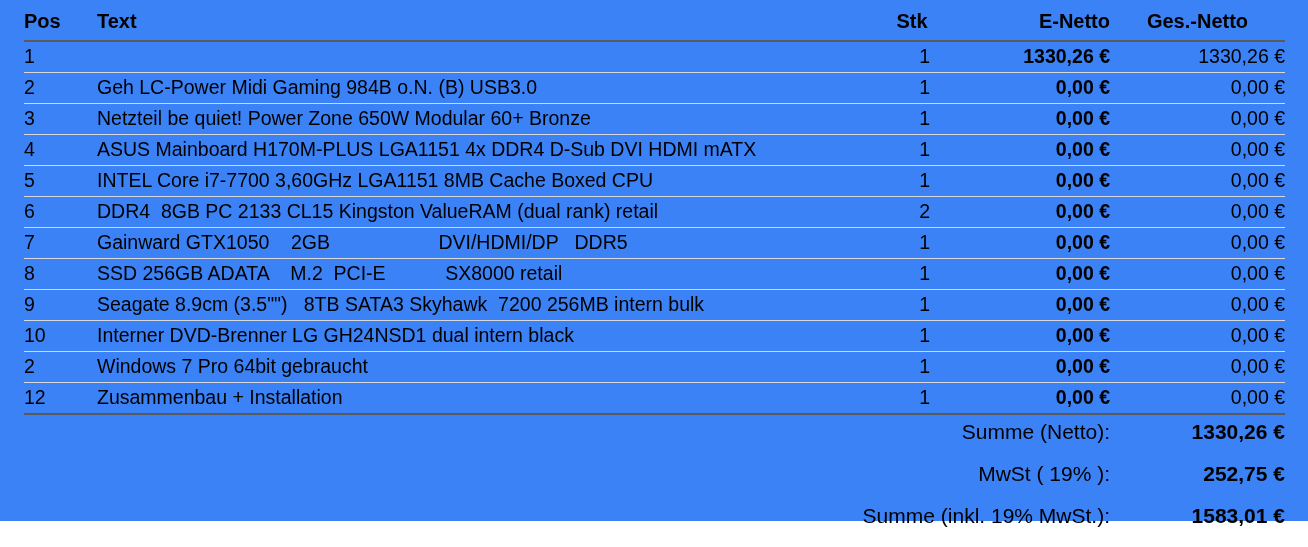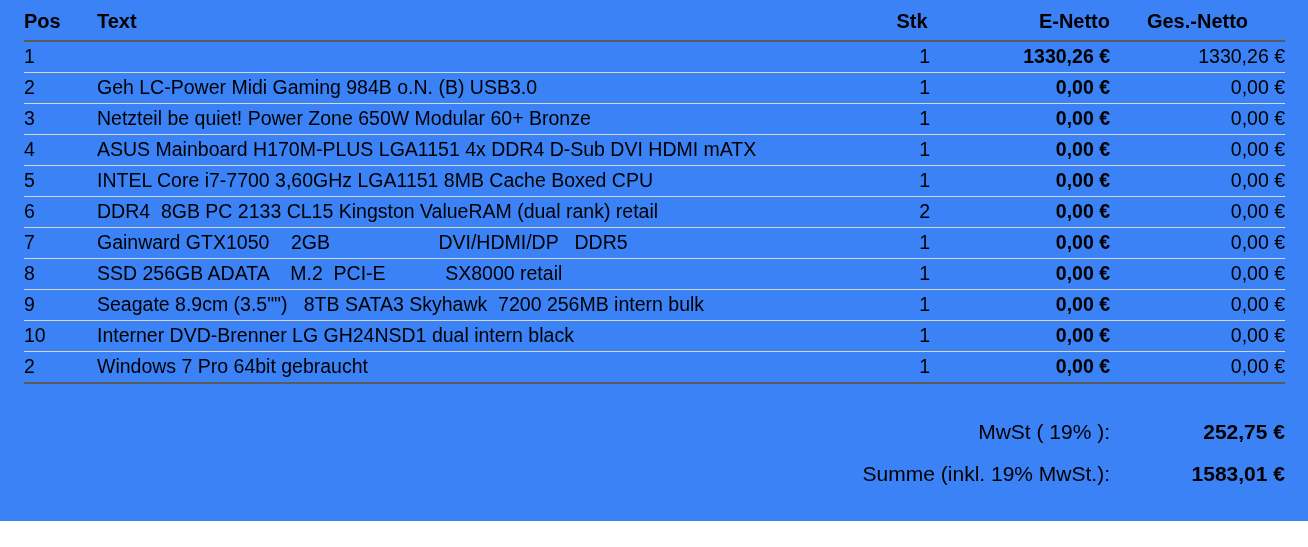--- a/index.html
+++ b/index.html
@@ -203,24 +203,35 @@
           <td class="d-enet">0,00 €</td>
           <td class="d-gnet">0,00 €</td>
         </tr>
         <tr>
           <td class="d-pos">2</td>
           <td class="d-text">Windows 7 Pro 64bit gebraucht</td>
           <td class="d-stk">1</td>
           <td class="d-enet">0,00 €</td>
           <td class="d-gnet">0,00 €</td>
         </tr>
+        <tr>
+          <td class="d-pos">12</td>
+          <td class="d-text">Zusammenbau + Installation</td>
+          <td class="d-stk">1</td>
+          <td class="d-enet">0,00 €</td>
+          <td class="d-gnet">0,00 €</td>
+        </tr>
       </tbody>
   </table>
 
   <div class="totals" id="totals-block">
+      <div class="totals-row">
+        <div class="totals-label">Summe (Netto):</div>
+        <div class="totals-value">1330,26 €</div>
+      </div>
       <div class="totals-row">
         <div class="totals-label">MwSt ( 19% ):</div>
         <div class="totals-value">252,75 €</div>
       </div>
       <div class="totals-row">
         <div class="totals-label">Summe (inkl. 19% MwSt.):</div>
         <div class="totals-value">1583,01 €</div>
       </div>
     </div>
 

